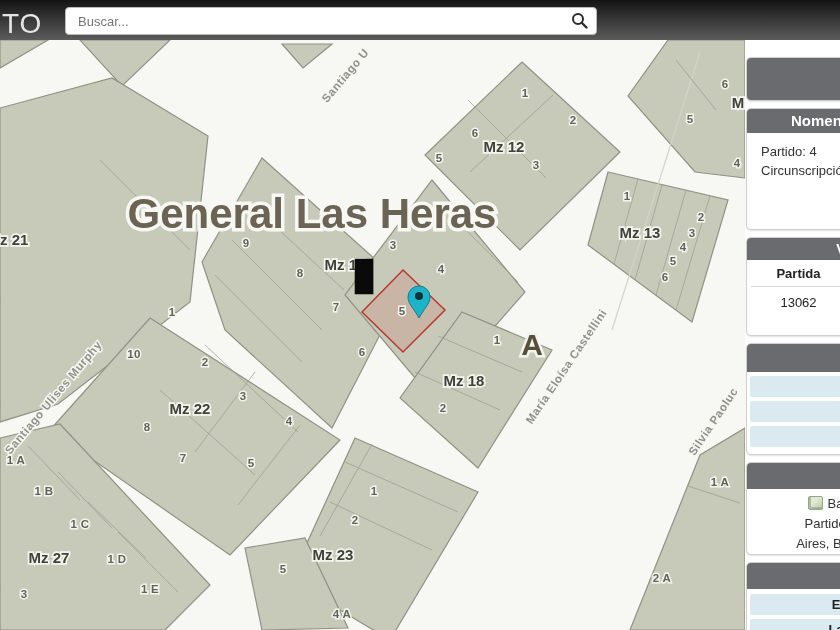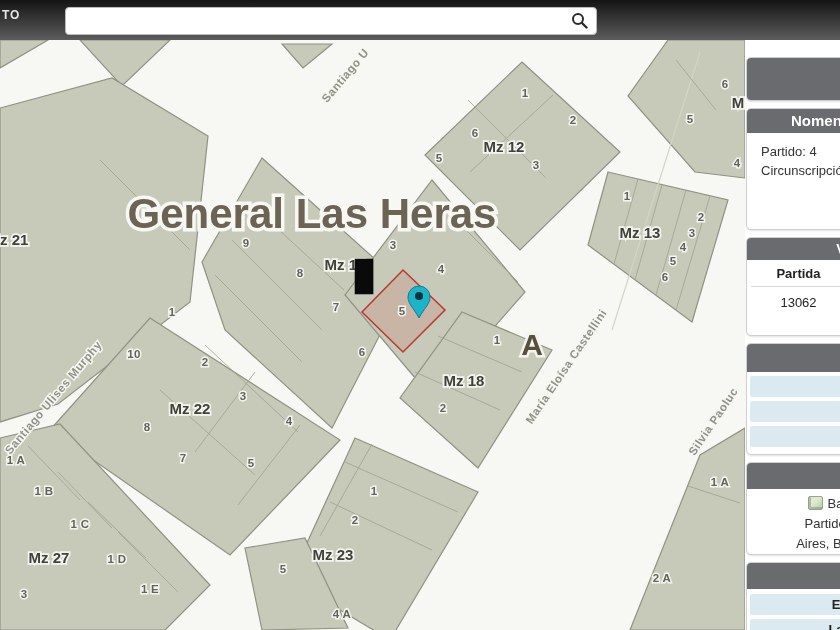--- a/index.html
+++ b/index.html
@@ -1,21 +1,21 @@
 <!DOCTYPE html>
 <html><head>
 <meta charset="utf-8">
 <style>
   html,body{margin:0;padding:0}
   body{width:840px;height:630px;overflow:hidden;position:relative;background:#fff;
        font-family:"Liberation Sans",sans-serif}
   
   .topbar{position:absolute;left:0;top:0;width:840px;height:40px;
           background:linear-gradient(to bottom,#141414,#5c5c5c);z-index:30}
-  .logo{position:absolute;left:2px;top:8px;color:#e6e6e6;font-size:12px;font-weight:bold;letter-spacing:1px}
+  .logo{position:absolute;left:2px;top:8px;color:#e6e6e6;font-size:28px;font-weight:normal;letter-spacing:1px}
   .searchbox{position:absolute;left:65px;top:7px;width:530px;height:26px;background:#fff;
              border:1px solid #bbb;border-radius:4px}
   .searchbox input{position:absolute;left:10px;top:1px;width:480px;height:22px;border:none;outline:none;
                    font-size:13px;color:#333;font-family:"Liberation Sans",sans-serif;background:transparent}
   .search-icon{position:absolute;right:8px;top:4px}
   
   .mapwrap{position:absolute;left:0;top:40px;width:745px;height:590px;background:#f7f7f3}
   svg text{font-family:"Liberation Sans","DejaVu Sans",sans-serif}
   .blk{fill:#c7c9b9;stroke:#8f9383;stroke-width:1.2}
   .plines{stroke:#9aa08f;stroke-width:1;opacity:.75}
@@ -61,20 +61,21 @@
   .p5 .phead{height:26px}
   .p5 .pbody{height:60px;padding-top:5px;box-sizing:border-box}
   .bold{font-weight:bold}
 </style>
 </head>
 <body>
 
 <div class="topbar">
   <span class="logo">TO</span>
   <div class="searchbox">
+    <input type="text" placeholder="Buscar..." style="">
     <svg class="search-icon" width="17" height="17" viewBox="0 0 17 17">
       <circle cx="7" cy="7" r="5" fill="none" stroke="#2b2b2b" stroke-width="2"></circle>
       <line x1="11" y1="11" x2="15.5" y2="15.5" stroke="#2b2b2b" stroke-width="2.4" stroke-linecap="round"></line>
     </svg>
   </div>
 </div>
 
 <div class="mapwrap">
 <svg width="745" height="590" viewBox="0 40 745 590">
 

